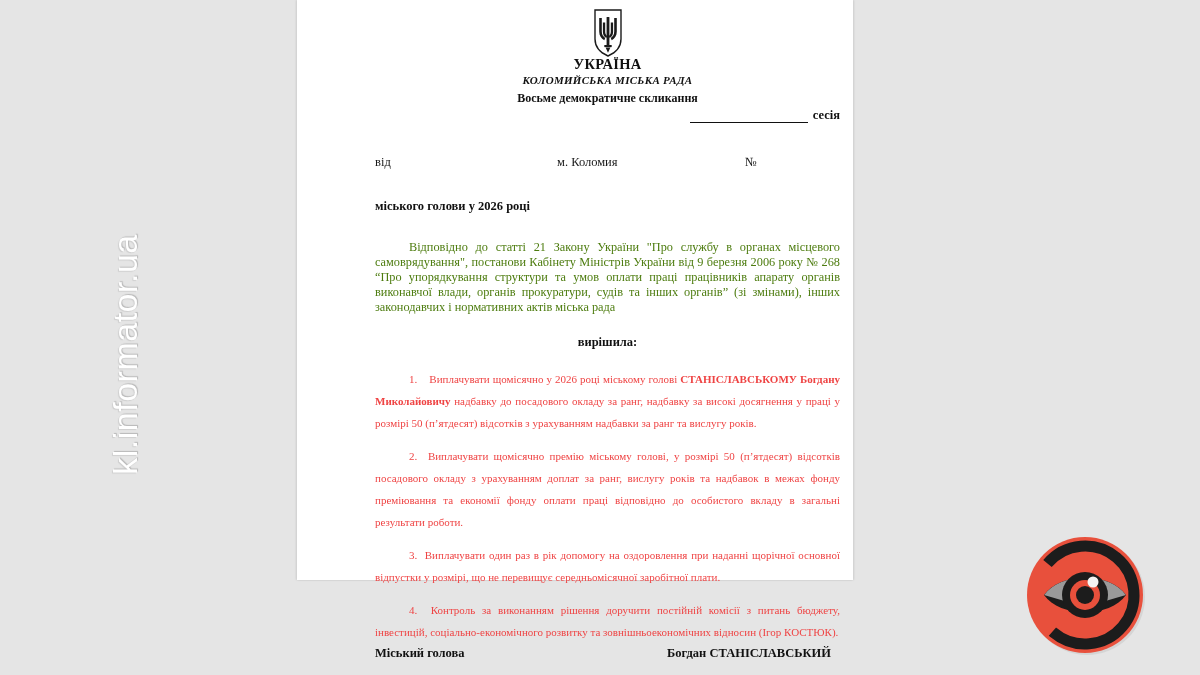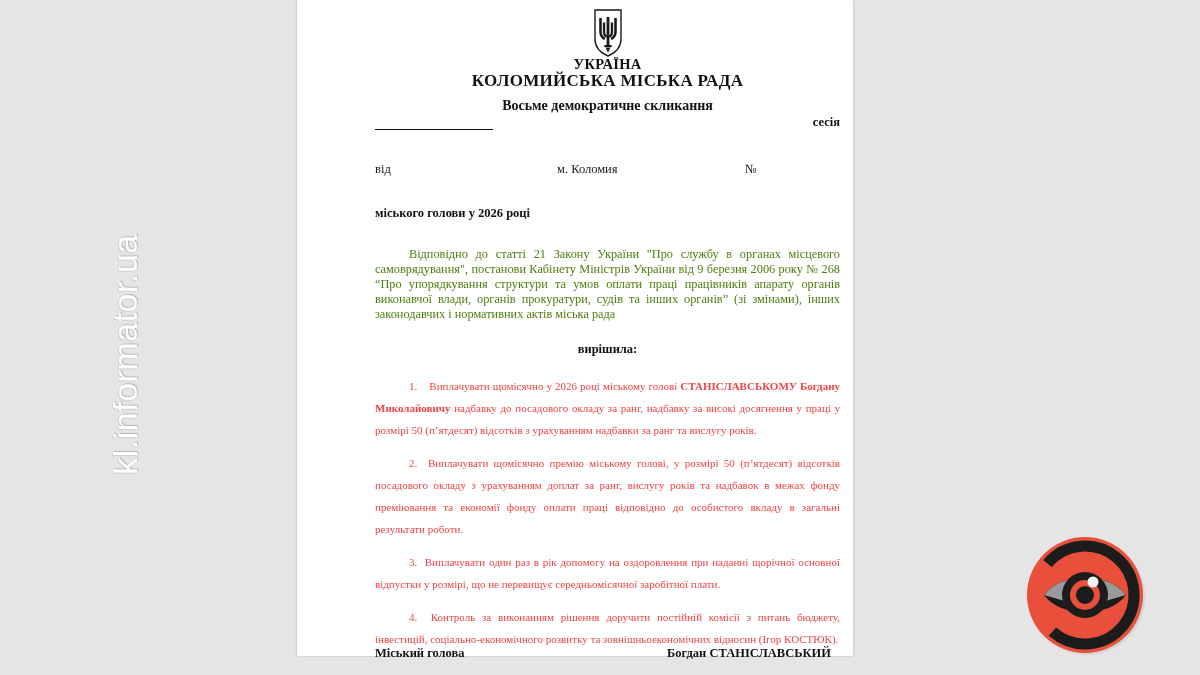--- a/index.html
+++ b/index.html
@@ -37,21 +37,21 @@
     user-select: none;
     white-space: nowrap;
   }
 
   
   .sheet {
     position: absolute;
     left: 297px;
     top: 0;
     width: 556px;
-    height: 656px;
+    height: 580px;
     background: #ffffff;
     box-shadow: -1px 0 2px rgba(0,0,0,0.10), 1px 0 2px rgba(0,0,0,0.10);
   }
 
   .sheet-inner {
     position: absolute;
     left: 78px;
     top: 0;
     width: 465px;
     height: 675px;
@@ -66,26 +66,26 @@
   }
   .emblem-wrap svg { display: inline-block; vertical-align: top; }
 
   
   .hdr {
     text-align: center;
     font-weight: bold;
     color: #111;
   }
   .hdr-l1 { font-size: 14.5px; letter-spacing: .3px; line-height: 16px; }
-  .hdr-l2 { font-size: 17px; letter-spacing: .3px; line-height: 17px; }
-  .hdr-l3 { font-size: 14px; line-height: 17px; margin-top: 8px; }
+  .hdr-l2 { font-size: 11px; letter-spacing: .3px; line-height: 17px; font-style: italic; }
+  .hdr-l3 { font-size: 12px; line-height: 17px; margin-top: 1px; }
 
   .session-line {
     display: flex;
-    justify-content: space-between;
+    justify-content: flex-end;
     align-items: flex-end;
     font-size: 12.5px;
     font-weight: bold;
     line-height: 15px;
     margin-top: 1px;
   }
   .session-blank {
     width: 118px;
     border-bottom: 1.1px solid #111;
     height: 13px;

